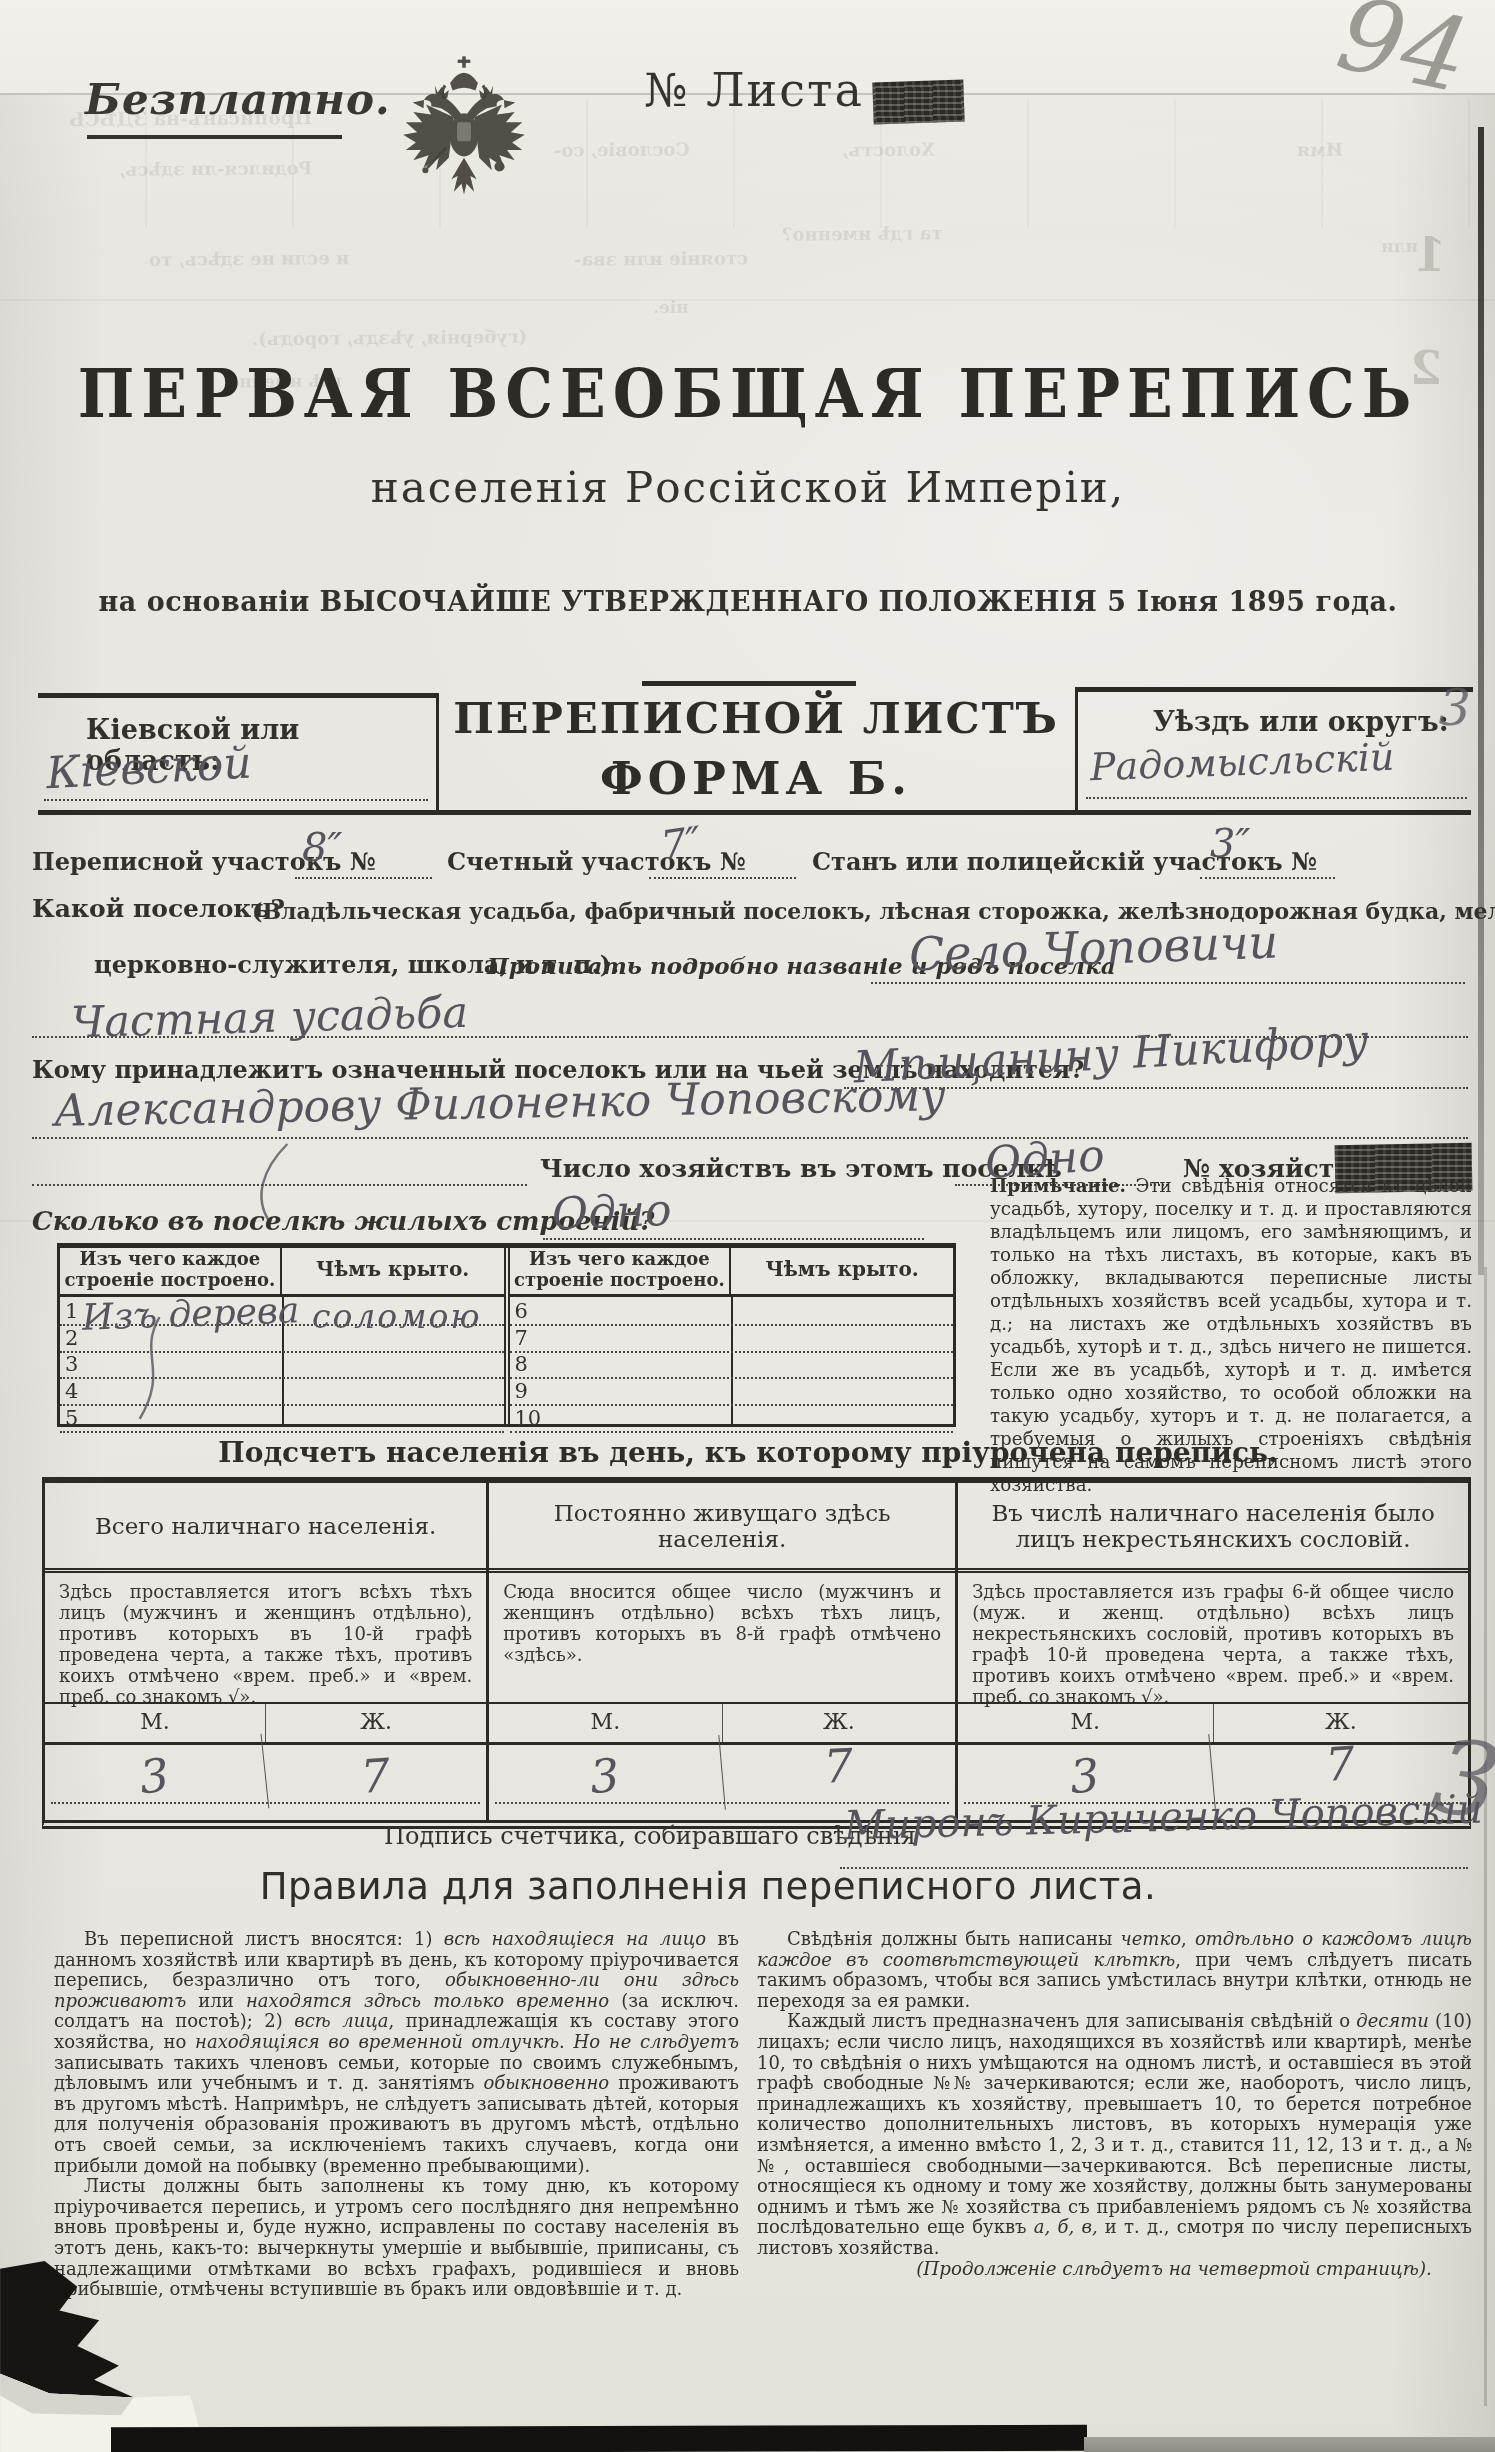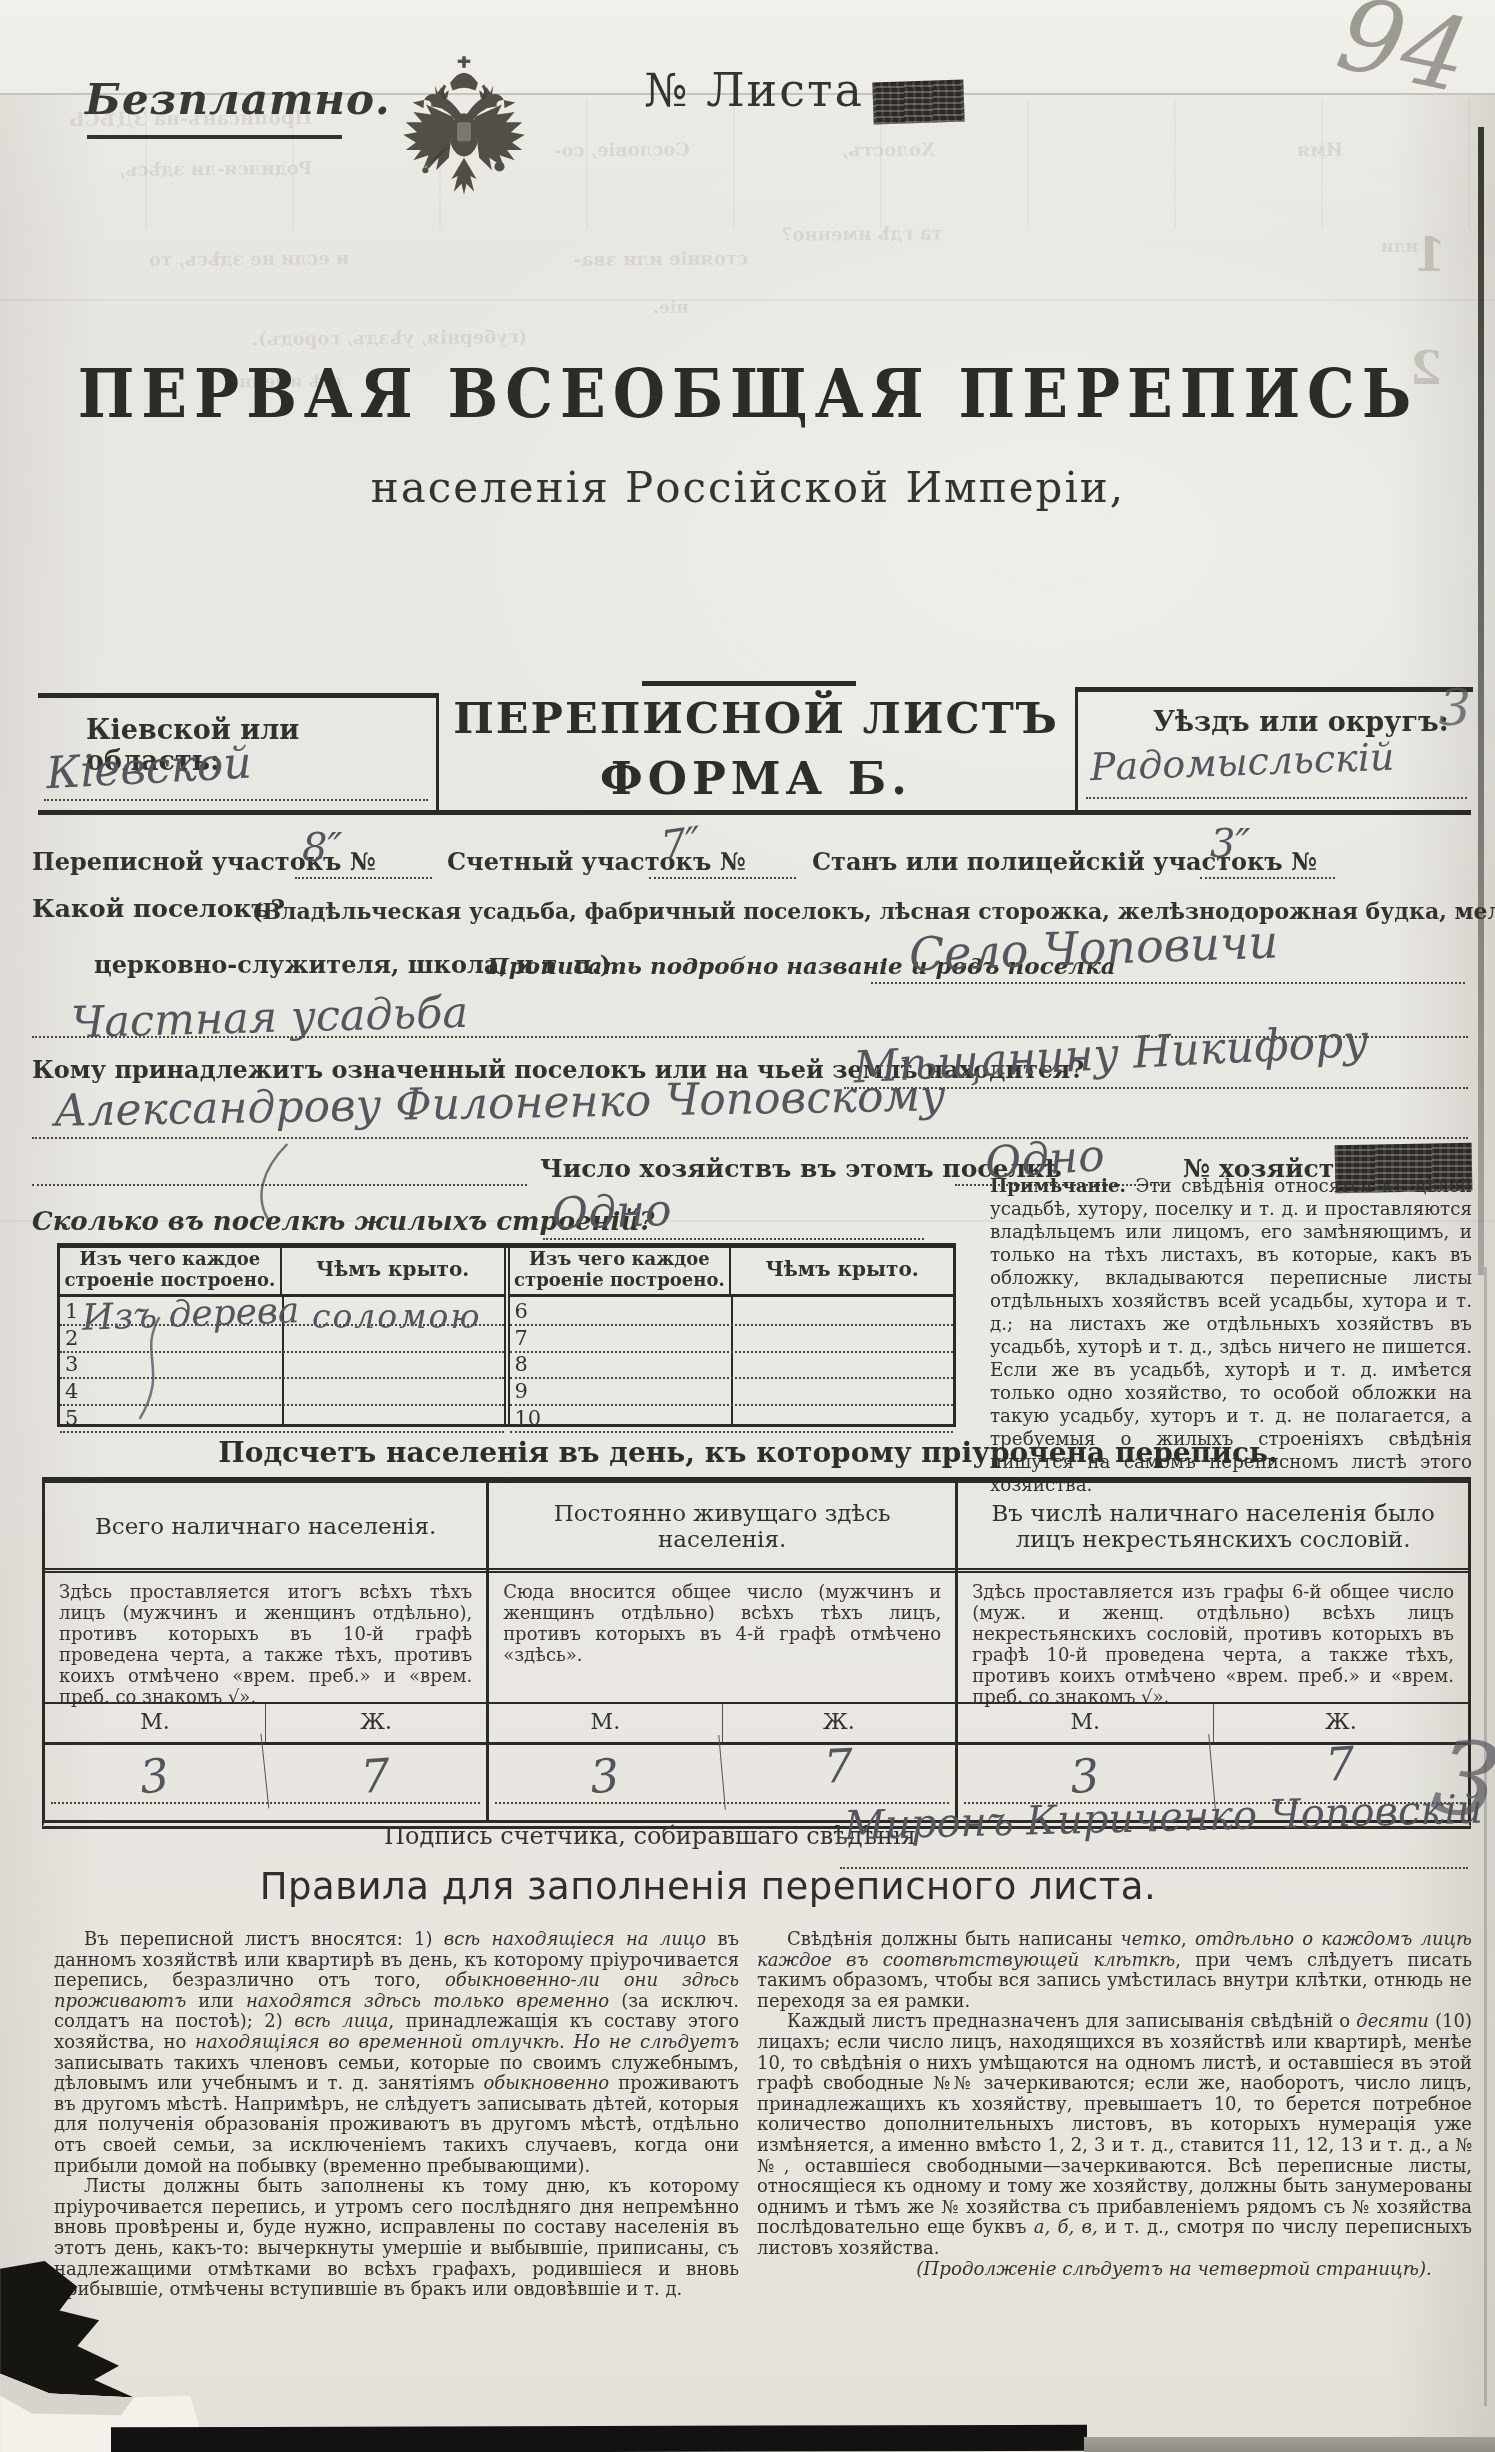--- a/index.html
+++ b/index.html
@@ -151,20 +151,21 @@
     </g>
     <g stroke="#46423a" fill="none" stroke-width="2.4" opacity=".92">
       <path d="M46 72 L31 88"></path>
       <path d="M45 23 Q41 29 45 34 M75 23 Q79 29 75 34"></path>
     </g>
     <rect x="54.5" y="52" width="11" height="15" rx="2" fill="#e9e7e1" opacity=".28"></rect>
   </svg>
 
   <div class="abs title">ПЕРВАЯ ВСЕОБЩАЯ ПЕРЕПИСЬ</div>
   <div class="abs subtitle">населенія Россійской Имперіи,</div>
+  <div class="abs basis">на основаніи ВЫСОЧАЙШЕ УТВЕРЖДЕННАГО ПОЛОЖЕНІЯ 5 Іюня 1895 года.</div>
   <div class="abs divider"></div>
 
   <div class="abs gub-box">
     <div class="box-label" style="left:48px;top:16px;">Кіевской или область:</div>
     <div class="hw" style="position:absolute;left:8px;top:44px;font-size:44px;transform:rotate(-3deg);">Кіевской</div>
     <div class="dot" style="left:6px;right:8px;bottom:12px;"></div>
   </div>
   <div class="abs perepisnoy">ПЕРЕПИСНОЙ ЛИСТЪ</div>
   <div class="abs forma">ФОРМА Б.</div>
   <div class="abs uezd-box">
@@ -282,21 +283,21 @@
         <div>Ж.</div>
       </div>
       <div class="ct-v">
         <div class="vcell hw" style="transform:rotate(-6deg);">3</div>
         <div class="vcell hw" style="transform:rotate(-4deg);">7</div>
         <div class="ct-dotline"></div>
       </div>
     </div>
     <div class="ct-col c2">
       <div class="ct-h">Постоянно живущаго здѣсь населенія.</div>
-      <div class="ct-d">Сюда вносится общее число (мужчинъ и женщинъ отдѣльно) всѣхъ тѣхъ лицъ, противъ которыхъ въ 4-й графѣ отмѣчено «здѣсь».</div>
+      <div class="ct-d">Сюда вносится общее число (мужчинъ и женщинъ отдѣльно) всѣхъ тѣхъ лицъ, противъ которыхъ въ 8-й графѣ отмѣчено «здѣсь».</div>
       <div class="ct-mj">
         <div>М.</div>
         <div>Ж.</div>
       </div>
       <div class="ct-v">
         <div class="vcell hw" style="transform:rotate(-5deg);">3</div>
         <div class="vcell hw" style="transform:rotate(-3deg);margin-top:-10px;">7</div>
         <div class="ct-dotline"></div>
       </div>
     </div>

